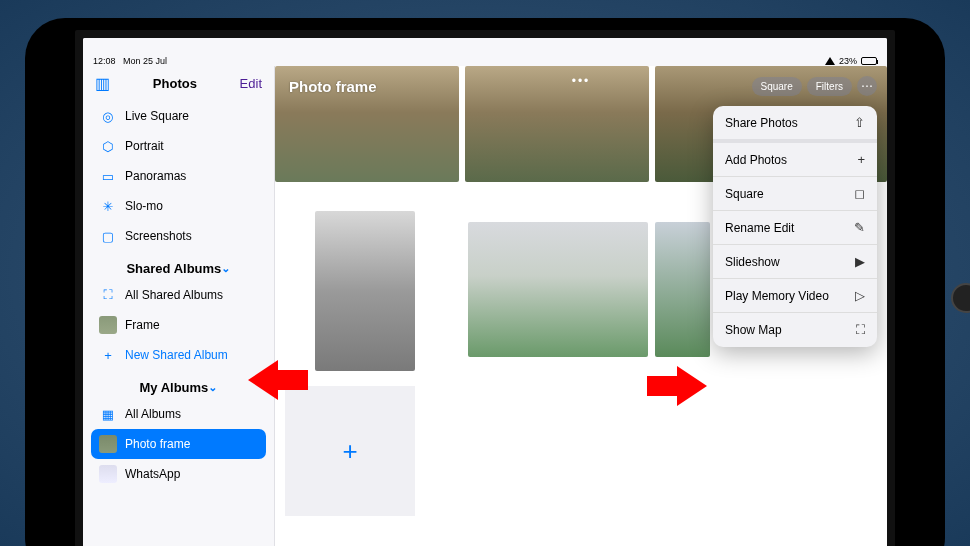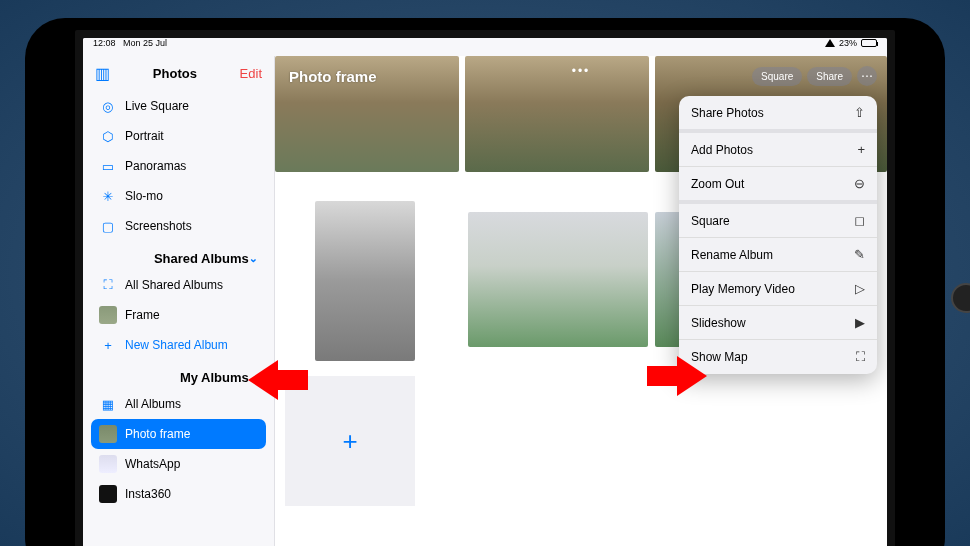--- a/index.html
+++ b/index.html
@@ -27,41 +27,41 @@
     width: 30px; height: 30px; border-radius: 50%;
     background: #222; border: 2px solid #444;
   }
   .screen {
     width: 100%; height: 100%;
     background: #f2f2f7; border-radius: 2px;
     display: flex; flex-direction: column;
     overflow: hidden; position: relative;
   }
   .status-bar {
-    height: 18px; display: flex; justify-content: space-between;
-    align-items: flex-start; font-size: 9px; padding: 0 10px;
+    height: 28px; display: flex; justify-content: space-between;
+    align-items: flex-end; font-size: 9px; padding: 0 10px;
     color: #000; background: #f7f7fa;
   }
   .status-right { display: flex; align-items: center; gap: 4px; }
   .wifi { width: 0; height: 0; border-left: 5px solid transparent; border-right: 5px solid transparent; border-bottom: 8px solid #000; }
   .battery { width: 16px; height: 8px; border: 1px solid #000; border-radius: 2px; position: relative; }
   .battery::after { content: ""; position: absolute; right: -2px; top: 2px; width: 1px; height: 4px; background: #000; }
   .battery-fill { background: #000; height: 100%; width: 25%; }
   .main-area { flex: 1; display: flex; overflow: hidden; }
   .sidebar {
     width: 192px; background: #f7f7fa; border-right: 1px solid #e0e0e5;
     display: flex; flex-direction: column; overflow-y: hidden;
   }
   .sidebar-header {
     display: flex; justify-content: space-between; align-items: center;
     padding: 8px 12px; font-size: 13px;
   }
   .sidebar-collapse-icon { color: #007aff; font-size: 16px; }
   .sidebar-title { font-weight: 600; }
-  .sidebar-edit { color: #ef4444; }
+  .sidebar-edit { color: #4c1d95; }
   .sidebar-list { flex: 1; padding: 0 8px; }
   .sb-item {
     display: flex; align-items: center; gap: 8px;
     padding: 6px 8px; font-size: 12px; border-radius: 7px;
     cursor: pointer; color: #000;
   }
   .sb-item.selected { background: #007aff; color: #fff; }
   .sb-item.action { color: #007aff; }
   .sb-icon {
     width: 18px; height: 18px; display: flex; align-items: center;
@@ -69,21 +69,21 @@
   }
   .sb-thumb {
     width: 18px; height: 18px; border-radius: 3px; background: #888;
     flex-shrink: 0;
   }
   .thumb-frame { background: linear-gradient(#8a9a7a, #9aa888); }
   .thumb-pf { background: linear-gradient(#7a8a6a, #8a9a7a); }
   .thumb-insta { background: #111; }
   .thumb-wa { background: linear-gradient(#dde, #eef); }
   .sb-section {
-    display: flex; justify-content: flex-end; align-items: center;
+    display: flex; justify-content: center; align-items: center;
     padding: 10px 8px 4px; font-size: 13px; font-weight: 700; color: #000;
   }
   .sb-chevron { color: #007aff; font-size: 11px; }
   .content {
     flex: 1; background: #fff; position: relative; overflow: hidden;
   }
   .album-header {
     position: absolute; top: 12px; left: 14px;
     font-size: 15px; font-weight: 700; color: #fff; z-index: 2;
     text-shadow: 0 0 2px rgba(0,0,0,.4);
@@ -121,21 +121,21 @@
     background: linear-gradient(#d8dade 0%, #c8d0c8 40%, #6a9a6a 100%); }
   .p6 { top: 156px; left: 380px; width: 55px; height: 135px;
     background: linear-gradient(#c8d0d8 0%, #5a8a5a 100%); }
   .add-tile {
     position: absolute; top: 320px; left: 10px;
     width: 130px; height: 130px; background: #f0f0f4;
     display: flex; align-items: center; justify-content: center;
     color: #007aff; font-size: 26px; font-weight: 300;
   }
   .popover {
-    position: absolute; top: 40px; right: 10px; width: 198px;
+    position: absolute; top: 40px; right: 10px; width: 164px;
     background: #f2f2f5; border-radius: 10px;
     box-shadow: 0 6px 24px rgba(0,0,0,.3); z-index: 3;
     overflow: hidden;
   }
   .pop-item {
     display: flex; justify-content: space-between; align-items: center;
     padding: 9px 12px; font-size: 12px; cursor: pointer;
     border-bottom: 0.5px solid #ddd;
   }
   .pop-item:last-child { border-bottom: none; }
@@ -224,33 +224,29 @@
               <span>All Albums</span>
             </div>
             <div class="sb-item selected">
               <span class="sb-thumb thumb-pf"></span>
               <span>Photo frame</span>
             </div>
             <div class="sb-item">
               <span class="sb-thumb thumb-wa"></span>
               <span>WhatsApp</span>
             </div>
-            <div class="sb-item">
-              <span class="sb-thumb thumb-insta"></span>
-              <span>Insta360</span>
-            </div>
           </div>
         </div>
 
         <div class="content">
           <div class="album-header">Photo frame</div>
           <div class="header-dots">•••</div>
           <div class="top-buttons">
             <span class="pill">Square</span>
-            <span class="pill">Share</span>
+            <span class="pill">Filters</span>
             <span class="circle-btn">⋯</span>
           </div>
 
           <div class="photo-grid">
             <div class="photo p1"></div>
             <div class="photo p2"></div>
             <div class="photo p3"></div>
             <div class="photo p4"></div>
             <div class="photo p5"></div>
             <div class="photo p6"></div>
@@ -259,39 +255,35 @@
 
           <div class="popover">
             <div class="pop-item pop-group-sep">
               <span>Share Photos</span>
               <span class="pop-icon">⇧</span>
             </div>
             <div class="pop-item">
               <span>Add Photos</span>
               <span class="pop-icon">+</span>
             </div>
-            <div class="pop-item pop-group-sep">
-              <span>Zoom Out</span>
-              <span class="pop-icon">⊖</span>
-            </div>
             <div class="pop-item">
               <span>Square</span>
               <span class="pop-icon">◻</span>
             </div>
             <div class="pop-item">
-              <span>Rename Album</span>
+              <span>Rename Edit</span>
               <span class="pop-icon">✎</span>
+            </div>
+            <div class="pop-item">
+              <span>Slideshow</span>
+              <span class="pop-icon">▶</span>
             </div>
             <div class="pop-item">
               <span>Play Memory Video</span>
               <span class="pop-icon">▷</span>
-            </div>
-            <div class="pop-item">
-              <span>Slideshow</span>
-              <span class="pop-icon">▶</span>
             </div>
             <div class="pop-item">
               <span>Show Map</span>
               <span class="pop-icon">⛶</span>
             </div>
           </div>
 
           <div class="arrow arrow2">
             <svg width="60" height="40">
                 <polygon points="60,20 30,0 30,10 0,10 0,30 30,30 30,40" fill="#ff0000"></polygon>

